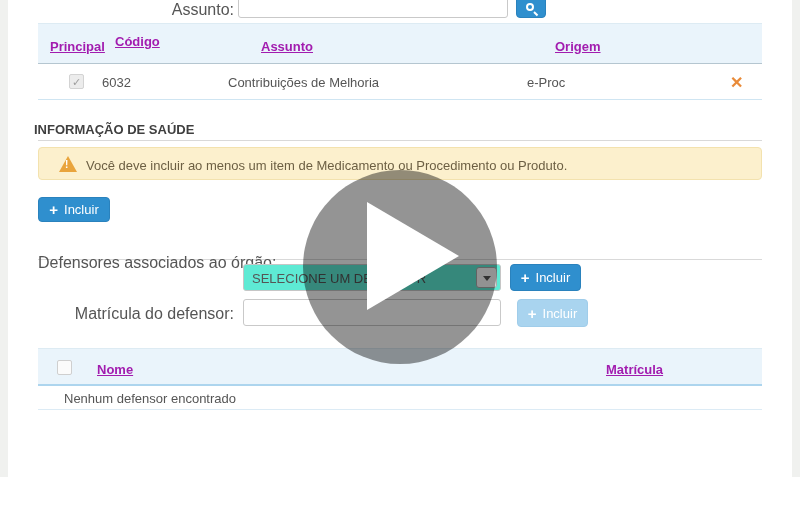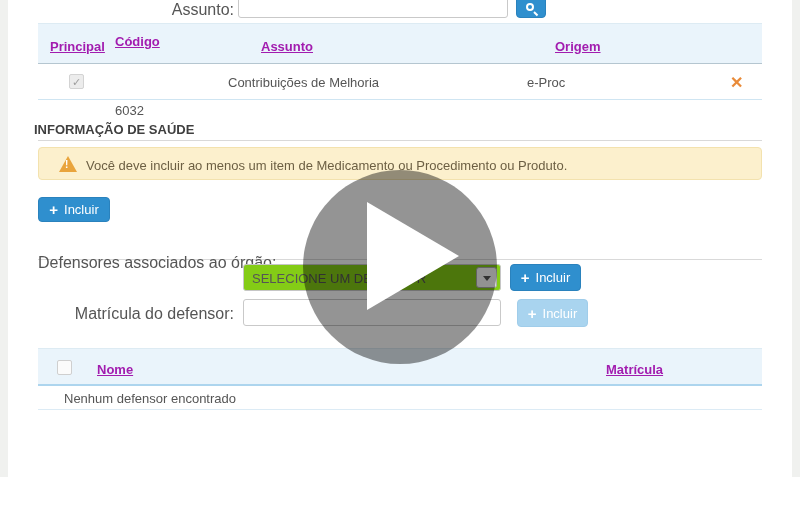--- a/index.html
+++ b/index.html
@@ -18,21 +18,21 @@
   .btn-blue { position:absolute; background:#2f8fce; border:1px solid #2a82bd; border-radius:4px; color:#fff; font-size:13px; display:flex; align-items:center; justify-content:center; gap:6px; cursor:pointer; }
   .btn-blue .plus { font-weight:bold; font-size:15px; line-height:1; }
   .btn-disabled { background:#a9d4ef; border:1px solid #a0cdea; }
   .checkbox { position:absolute; width:15px; height:15px; border-radius:2px; font-size:11px; line-height:14px; text-align:center; }
   .cb-disabled { background:#ececec; border:1px solid #d3d3d3; color:#9d9d9d; }
   .cb-plain { background:#fbfbfb; border:1px solid #cfcfcf; color:transparent; }
   .warn-box { position:absolute; left:38px; top:147px; width:724px; height:33px; background:#fcf0cd; border:1px solid #f3e2ae; border-radius:4px; }
   .warn-tri { position:absolute; left:20px; top:8px; width:0; height:0; border-left:9px solid transparent; border-right:9px solid transparent; border-bottom:16px solid #e9a43c; }
   .warn-bang { position:absolute; left:26px; top:11px; color:#fff; font-size:10px; font-weight:bold; }
   .warn-text { position:absolute; left:47px; top:10px; font-size:13px; color:#6c5f43; white-space:nowrap; }
-  .select-box { position:absolute; left:243px; top:264px; width:258px; height:27px; background:#84cc16; border:1px solid #c6c6c6; border-radius:3px; cursor:pointer; }
+  .select-box { position:absolute; left:243px; top:264px; width:258px; height:27px; background:#5eead4; border:1px solid #c6c6c6; border-radius:3px; cursor:pointer; }
   .select-text { position:absolute; left:8px; top:6px; right:30px; font-size:13px; color:#555; white-space:nowrap; overflow:hidden; }
   .select-caret-btn { position:absolute; right:3px; top:2px; width:21px; height:21px; background:#fcfcfc; border:1px solid #ababab; border-radius:3px; }
   .caret-down { position:absolute; left:6px; top:8px; width:0; height:0; border-left:4px solid transparent; border-right:4px solid transparent; border-top:5px solid #555; }
   .search-btn { position:absolute; left:516px; top:-8px; width:30px; height:26px; background:#2f8fce; border:1px solid #2a82bd; border-radius:4px; cursor:pointer; }
   .mag-icon { position:absolute; left:9px; top:10px; width:8px; height:8px; border:2px solid #fff; border-radius:50%; }
   .mag-handle { position:absolute; left:17px; top:18px; width:5px; height:2px; background:#fff; transform:rotate(45deg); transform-origin:left center; }
   .x-del { position:absolute; font-size:16px; font-weight:bold; color:#e98b39; cursor:pointer; line-height:1; }
   .play-overlay { position:absolute; left:303px; top:170px; width:194px; height:194px; border-radius:50%; background:rgba(0,0,0,0.42); cursor:pointer; }
   .play-tri { position:absolute; left:64px; top:32px; width:0; height:0; border-left:92px solid #fff; border-top:54px solid transparent; border-bottom:54px solid transparent; }
 </style>
@@ -52,21 +52,21 @@
   </div>
 
   <div class="tbl-head" style="top:23px; height:41px; border-bottom:1px solid #b5c6d0;">
     <span class="th-cell" style="left:12px; top:15px;">Principal</span>
     <span class="th-cell" style="left:77px; top:10px;">Código</span>
     <span class="th-cell" style="left:190px; top:15px;margin-left:33px;">Assunto</span>
     <span class="th-cell" style="left:489px; top:15px;margin-left:28px;">Origem</span>
   </div>
   <div style="position:absolute; left:38px; top:64px; width:724px; height:36px; background:#fff; border-bottom:1px solid #cfe5f2;">
     <span class="checkbox cb-disabled" style="left:31px; top:10px;">✓</span>
-    <span class="td-cell" style="left:77px; top:11px;margin-top:28px;">6032</span>
+    <span class="td-cell" style="left:64px; top:11px;">6032</span>
     <span class="td-cell" style="left:190px; top:11px;">Contribuições de Melhoria</span>
     <span class="td-cell" style="left:489px; top:11px;">e-Proc</span>
     <span class="x-del" style="left:692px; top:11px;">✕</span>
   </div>
 
   <div class="bold-head" style="left:34px; top:122px;">INFORMAÇÃO DE SAÚDE</div>
   <div class="divider" style="top:140px;"></div>
 
   <div class="warn-box">
     <span class="warn-tri"></span>

